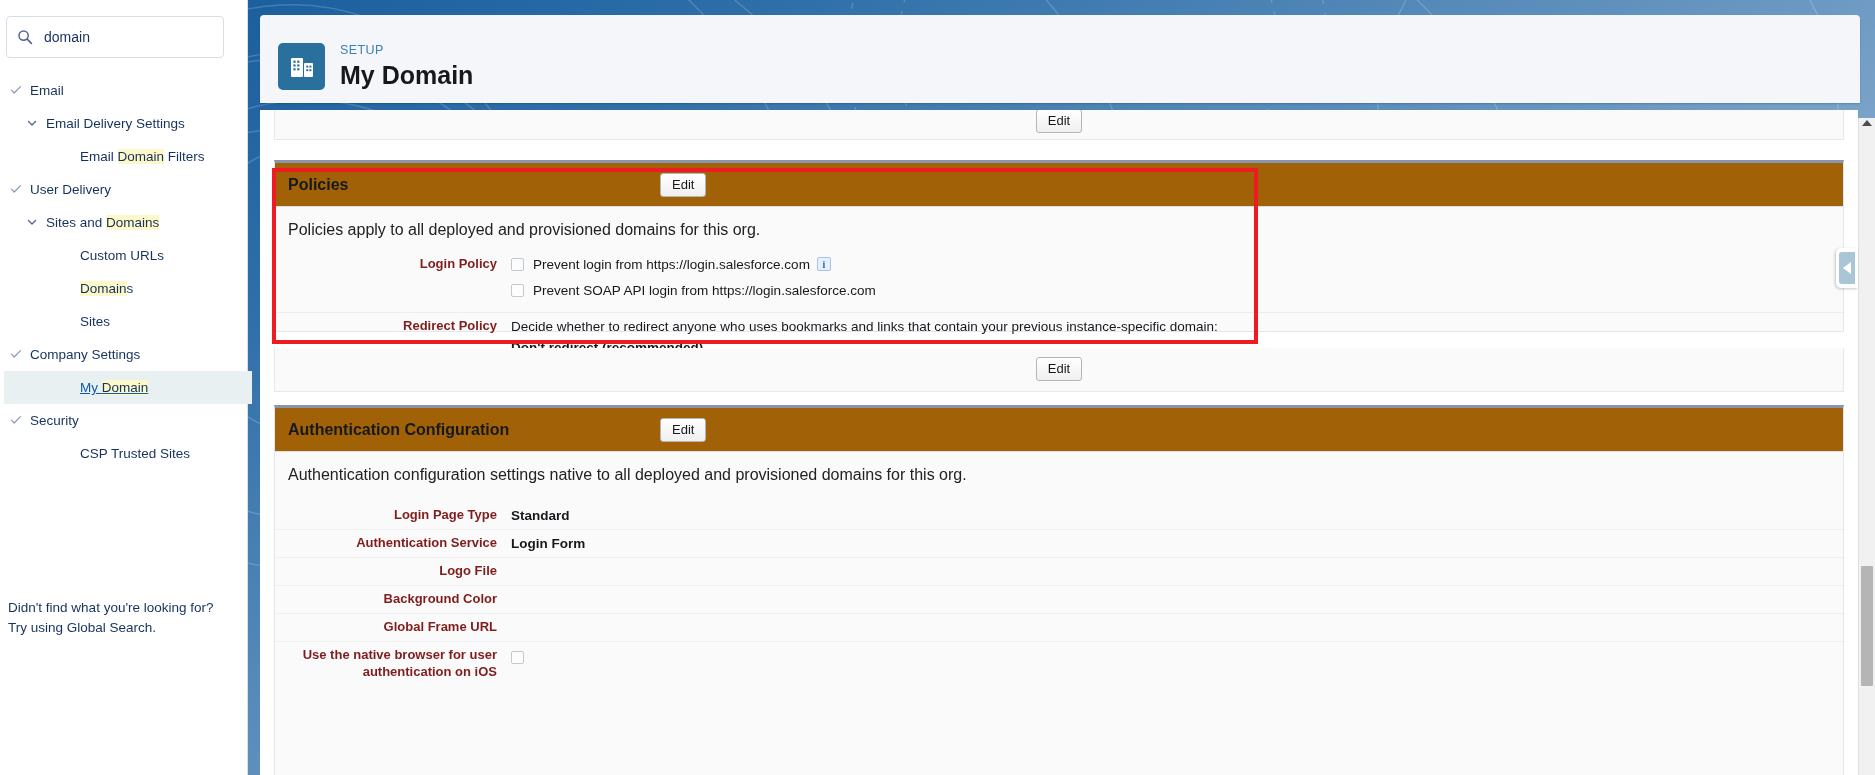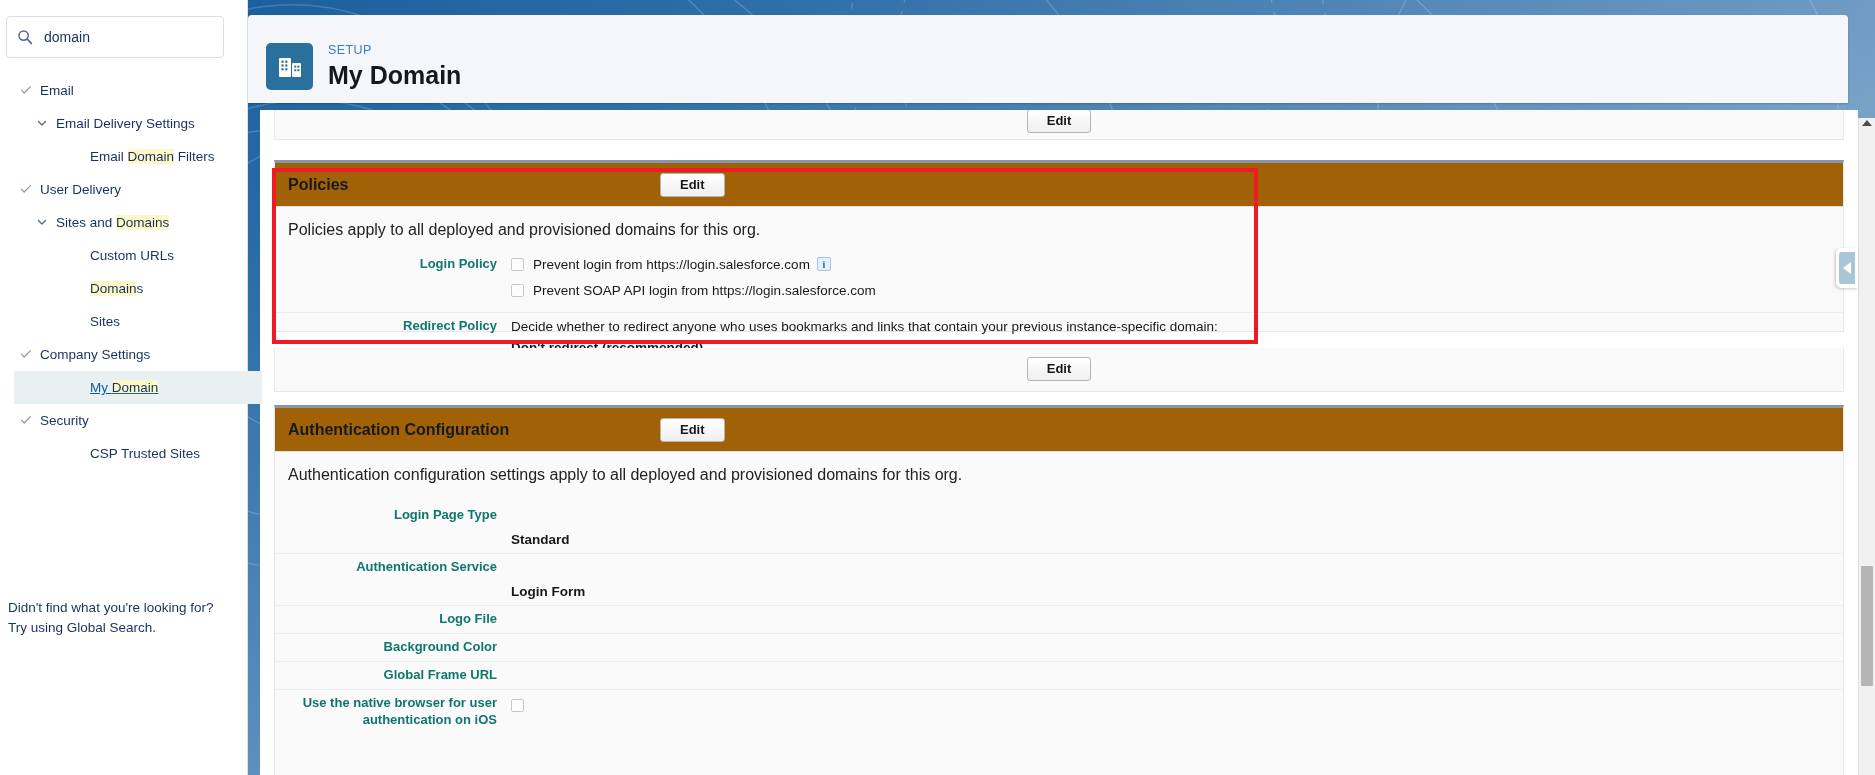--- a/index.html
+++ b/index.html
@@ -36,21 +36,21 @@
     display: flex; align-items: center; padding: 0 10px;
   }
   .search-icon { width: 16px; height: 16px; flex: 0 0 16px; margin-right: 9px; }
   .search-input {
     border: none; outline: none; font-size: 14px; color: #16325c;
     font-family: "Liberation Sans", sans-serif; width: 100%;
     background: transparent;
   }
   .search-input::placeholder { color: #9aa5b1; }
 
-  .navlist { position: absolute; top: 74px; left: 14px; width: 248px; }
+  .navlist { position: absolute; top: 74px; left: 4px; width: 248px; }
   .navitem {
     position: relative; display: flex; align-items: center;
     height: 33px; font-size: 13.5px; color: #16325c;
     cursor: pointer; white-space: nowrap;
   }
   .navitem.lvl0 { padding-left: 6px; }
   .navitem.lvl1 { padding-left: 22px; }
   .navitem.lvl2 { padding-left: 56px; }
   .navitem.selected { background: #e8f0f2; }
   .chev {
@@ -73,21 +73,21 @@
   
   .backdrop {
     position: absolute; top: 0; left: 248px; width: 1627px; height: 775px;
     background: linear-gradient(150deg,#1b5f9e 0%,#2e6fa8 18%,#6f9bc4 55%,#b9cde0 100%);
     overflow: hidden;
   }
   .backdrop svg { position: absolute; top: -10px; left: -60px; opacity: .35; }
 
   
   .header-card {
-    position: absolute; top: 15px; left: 248px; width: 1600px; height: 88px;
+    position: absolute; top: 15px; left: 260px; width: 1600px; height: 88px;
     background: #f4f6f9;
     border-radius: 4px 4px 0 0;
     box-shadow: 0 1px 2px rgba(0,0,0,.18);
   }
   .setup-icon {
     position: absolute; top: 28px; left: 18px; width: 47px; height: 47px;
     background: #29709c; border-radius: 5px;
     display: flex; align-items: center; justify-content: center;
   }
   .header-text { position: absolute; top: 27px; left: 80px; }
@@ -126,42 +126,41 @@
     background: #a16207;
   }
   .card-title {
     font-size: 16px; font-weight: bold; color: #16191c;
     margin-left: 13px;
   }
   .edit-btn {
     font-size: 13px; color: #16191c;
     background: linear-gradient(#ffffff,#efefef);
     border: 1px solid #b5b5b5; border-radius: 3px;
-    padding: 3px 19px; cursor: pointer; line-height: 16px;
+    padding: 3px 11px; cursor: pointer; line-height: 16px;
     font-family: "Liberation Sans", sans-serif;
-    font-weight: bold;
   }
 
   .card-desc {
     font-size: 16px; color: #222; padding: 14px 0 12px 13px;
   }
 
   
   .drow { display: flex; border-top: 1px solid #eceef0; min-height: 24px; }
   .drow.first { border-top: none; }
   .dlabel {
     width: 232px; flex: 0 0 232px; text-align: right;
-    font-size: 13px; color: #0f766e; font-weight: bold;
+    font-size: 13px; color: #7f1d1d; font-weight: bold;
     padding: 4px 10px 4px 0; line-height: 17px;
   }
   .dvalue {
     font-size: 13.5px; color: #16191c; padding: 4px 0 4px 4px;
     line-height: 19px;
   }
-  .dvalue.bold { font-weight: bold; margin-top: 24px; }
+  .dvalue.bold { font-weight: bold; }
   .chk {
     width: 13px; height: 13px; border: 1px solid #c3c9d1;
     background: #fdfdfd; border-radius: 2px; display: inline-block;
     vertical-align: -2px; margin-right: 9px; cursor: pointer;
   }
   .info-i {
     display: inline-block; width: 14px; height: 14px;
     background: #e5f0fb; border: 1px solid #a3c5e8; border-radius: 2px;
     color: #2a68a8; font-size: 10px; font-weight: bold;
     text-align: center; line-height: 13px; margin-left: 7px;
@@ -308,21 +307,21 @@
         <button class="edit-btn">Edit</button>
       </div>
     </div>
 
     <div class="card" style="top:295px; height:380px;">
       <div class="card-header">
         <span class="card-title">Authentication Configuration</span>
         <button class="edit-btn" style="position:absolute; left:385px; top:10px;">Edit</button>
       </div>
 
-      <div class="card-desc">Authentication configuration settings apply to all deployed and provisioned domains for this org.</div>
+      <div class="card-desc">Authentication configuration settings native to all deployed and provisioned domains for this org.</div>
 
       <div class="drow first" style="margin-top:6px;">
         <div class="dlabel">Login Page Type</div>
         <div class="dvalue bold">Standard</div>
       </div>
 
       <div class="drow">
         <div class="dlabel">Authentication Service</div>
         <div class="dvalue bold">Login Form</div>
       </div>

